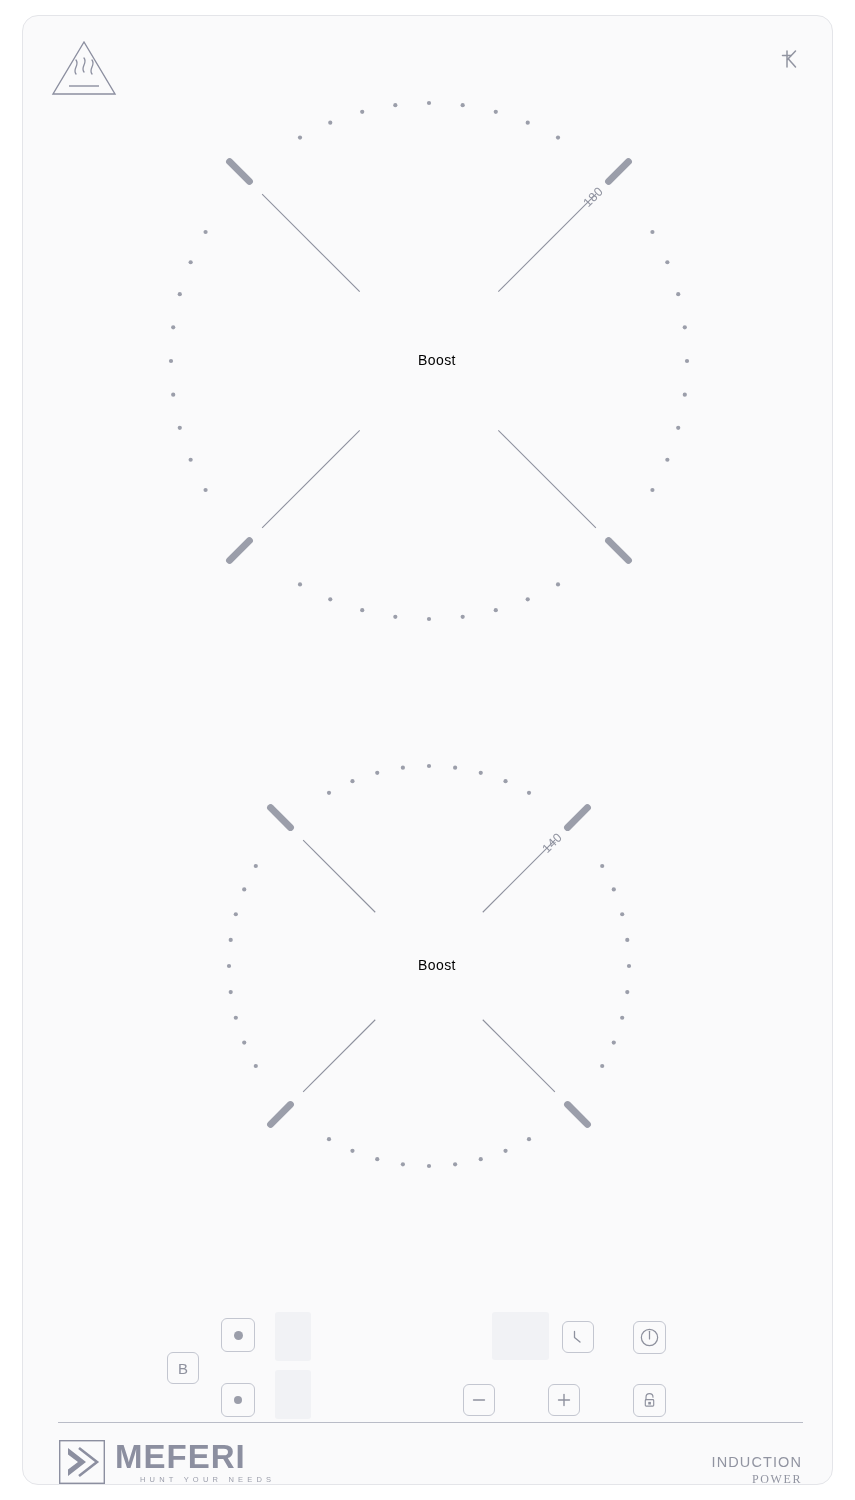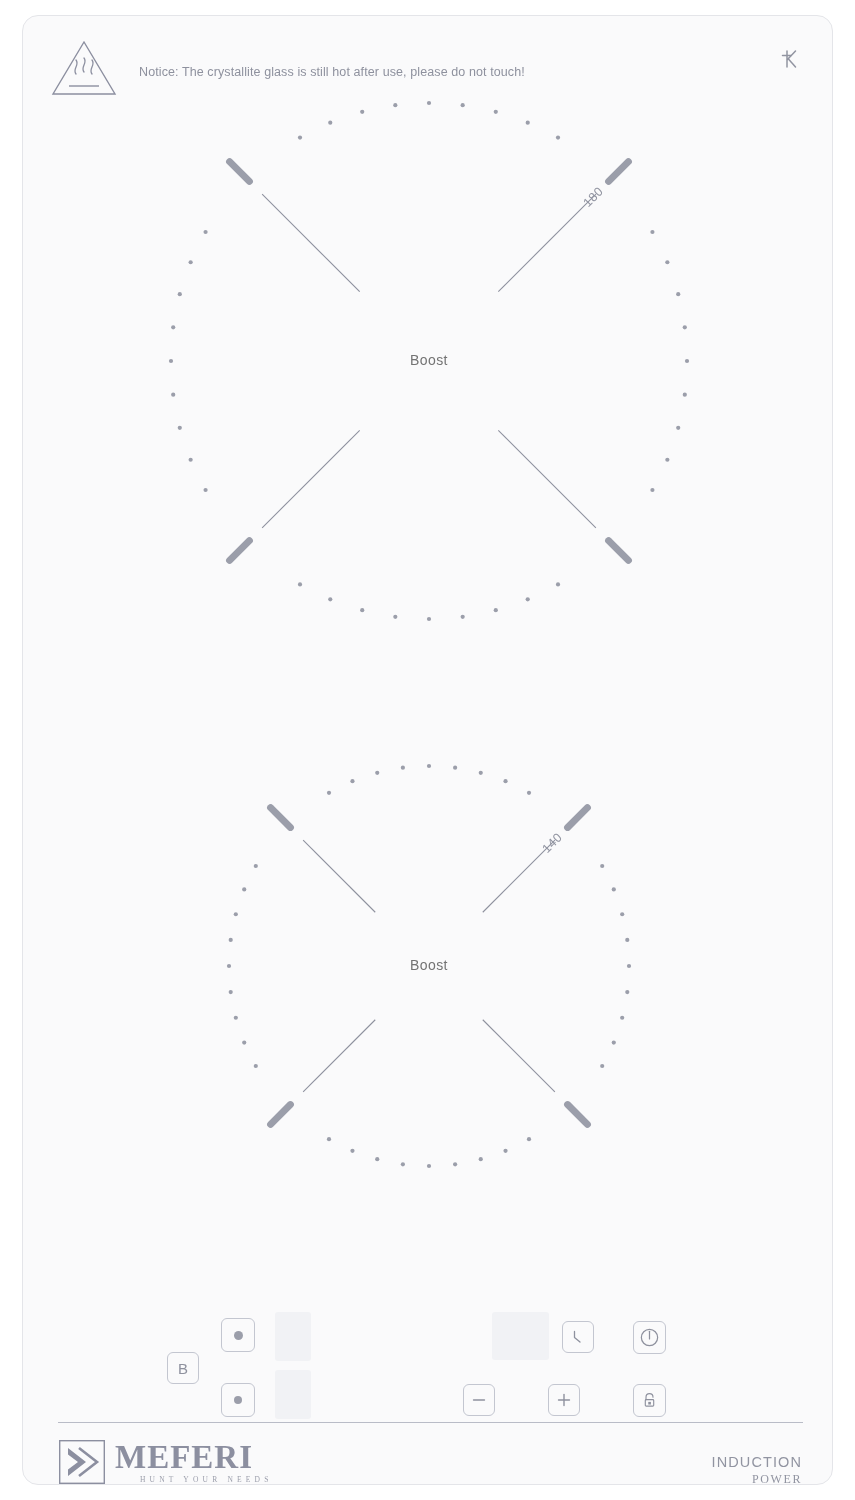--- a/index.html
+++ b/index.html
@@ -26,22 +26,22 @@
     position:absolute;left:90px;top:29px;
     font-size:12.5px;color:#8e919e;letter-spacing:.1px;white-space:nowrap;
   }
   .brand-mark{
     position:absolute;right:28px;top:30px;width:26px;height:26px;
   }
 
   
   .zone{position:absolute;}
   .zone-label{
-    position:absolute;left:0;width:100%;text-align:center;
-    font-size:14px;color:#737373;letter-spacing:.4px;
+    position:absolute;left:8px;width:100%;text-align:center;
+    font-size:14px;color:#000000;letter-spacing:.4px;
   }
   .zone-power{
     position:absolute;font-size:12.5px;color:#9194a1;letter-spacing:.6px;
   }
 
   
   .controls{position:absolute;left:0;top:1275px;width:811px;height:150px;}
   .btn{
     position:absolute;
     border:1px solid #c3c6d0;
@@ -59,21 +59,21 @@
   }
   .glyph{display:block;}
 
   
   .sep{
     position:absolute;left:35px;top:1406px;width:745px;height:1px;
     background:#b9bcc7;
   }
   .logo-wrap{position:absolute;left:36px;top:1424px;display:flex;align-items:flex-start;}
   .logo-mark{width:46px;height:44px;flex:0 0 auto;}
-  .logo-txt{margin-left:10px;font-family:Liberation Serif, serif;}
+  .logo-txt{margin-left:10px;}
   .logo-name{
     font-size:33px;font-weight:bold;color:#8c8fa0;
     letter-spacing:1px;line-height:34px;
   }
   .logo-tag{
     font-size:7.5px;color:#9b9eab;letter-spacing:4.2px;
     text-align:right;margin-top:1px;padding-left:25px;
   }
   .induction{
     position:absolute;right:30px;top:1426px;text-align:right;
@@ -90,21 +90,20 @@
 <div class="hob">
 
   <div class="notice-row">
     <div class="warn-icon">
       <svg viewBox="0 0 70 62" width="70" height="62">
         <polygon points="35,6 66,58 4,58" fill="none" stroke="#8c8fa0" stroke-width="1.4"></polygon>
         <path d="M27,24 c4,5 -4,9 0,14 M35,22 c4,5 -4,9 0,14 M43,24 c4,5 -4,9 0,14" fill="none" stroke="#8c8fa0" stroke-width="1.3" stroke-linecap="round"></path>
         <line x1="20" y1="50" x2="50" y2="50" stroke="#8c8fa0" stroke-width="1.4"></line>
       </svg>
     </div>
-    <div class="notice-text">Notice: The crystallite glass is still hot after use, please do not touch!</div>
   </div>
 
   <div class="brand-mark">
     <svg viewBox="0 0 26 26" width="26" height="26">
       <g stroke="#9194a1" stroke-width="1.5" fill="none" stroke-linecap="round">
         <line x1="9" y1="5" x2="9" y2="21"></line>
         <line x1="17.5" y1="5" x2="9.5" y2="13.5"></line>
         <line x1="10" y1="12.5" x2="17.5" y2="21"></line>
         <line x1="4.5" y1="9.5" x2="13" y2="9.5"></line>
       </g>

